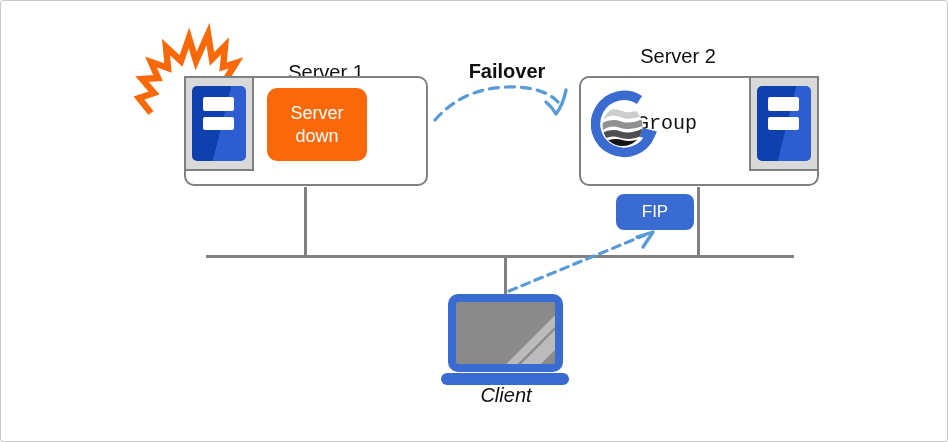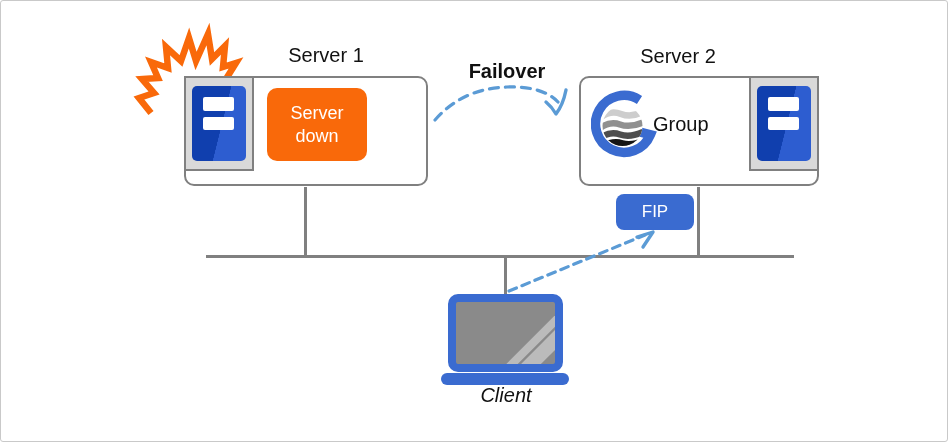--- a/index.html
+++ b/index.html
@@ -27,22 +27,22 @@
   .server-bar.b1{top:11px;}
   .server-bar.b2{top:31px;height:13px;}
   .status-box{position:absolute;left:266px;top:87px;width:100px;height:73px;border-radius:10px;
               background:var(--orange);color:#fff;font-size:18px;line-height:23px;
               display:flex;align-items:center;justify-content:center;text-align:center;z-index:4;
               padding:0 4px;box-sizing:border-box;}
   .fip-box{position:absolute;left:615px;top:193px;width:78px;height:36px;border-radius:8px;
            background:var(--blue);color:#fff;font-size:17px;display:flex;align-items:center;
            justify-content:center;z-index:4;}
   .group-logo{position:absolute;left:590px;top:87px;z-index:4;}
-  .group-label{left:652px;top:111px;}
-  .title-server1{left:225px;top:42px;}
+  .group-label{left:636px;top:111px;font-family:Liberation Mono, monospace;}
+  .title-server1{left:225px;top:59px;}
   .title-server2{left:577px;top:43px;}
   .failover-label{left:406px;top:58px;font-weight:bold;}
   .client-label{left:405px;top:382px;font-style:italic;}
   .laptop-screen{position:absolute;left:447px;top:293px;width:115px;height:78px;box-sizing:border-box;
                  border:8px solid var(--blue);border-radius:10px;background:var(--screen-gray);
                  overflow:hidden;z-index:4;}
   .glare{position:absolute;background:#bbbbbb;transform:rotate(45deg);}
   .glare.g1{width:8px;height:90px;right:22px;bottom:-28px;}
   .glare.g2{width:14px;height:90px;right:0px;bottom:-28px;}
   .laptop-base{position:absolute;left:440px;top:372px;width:128px;height:12px;border-radius:6px;

